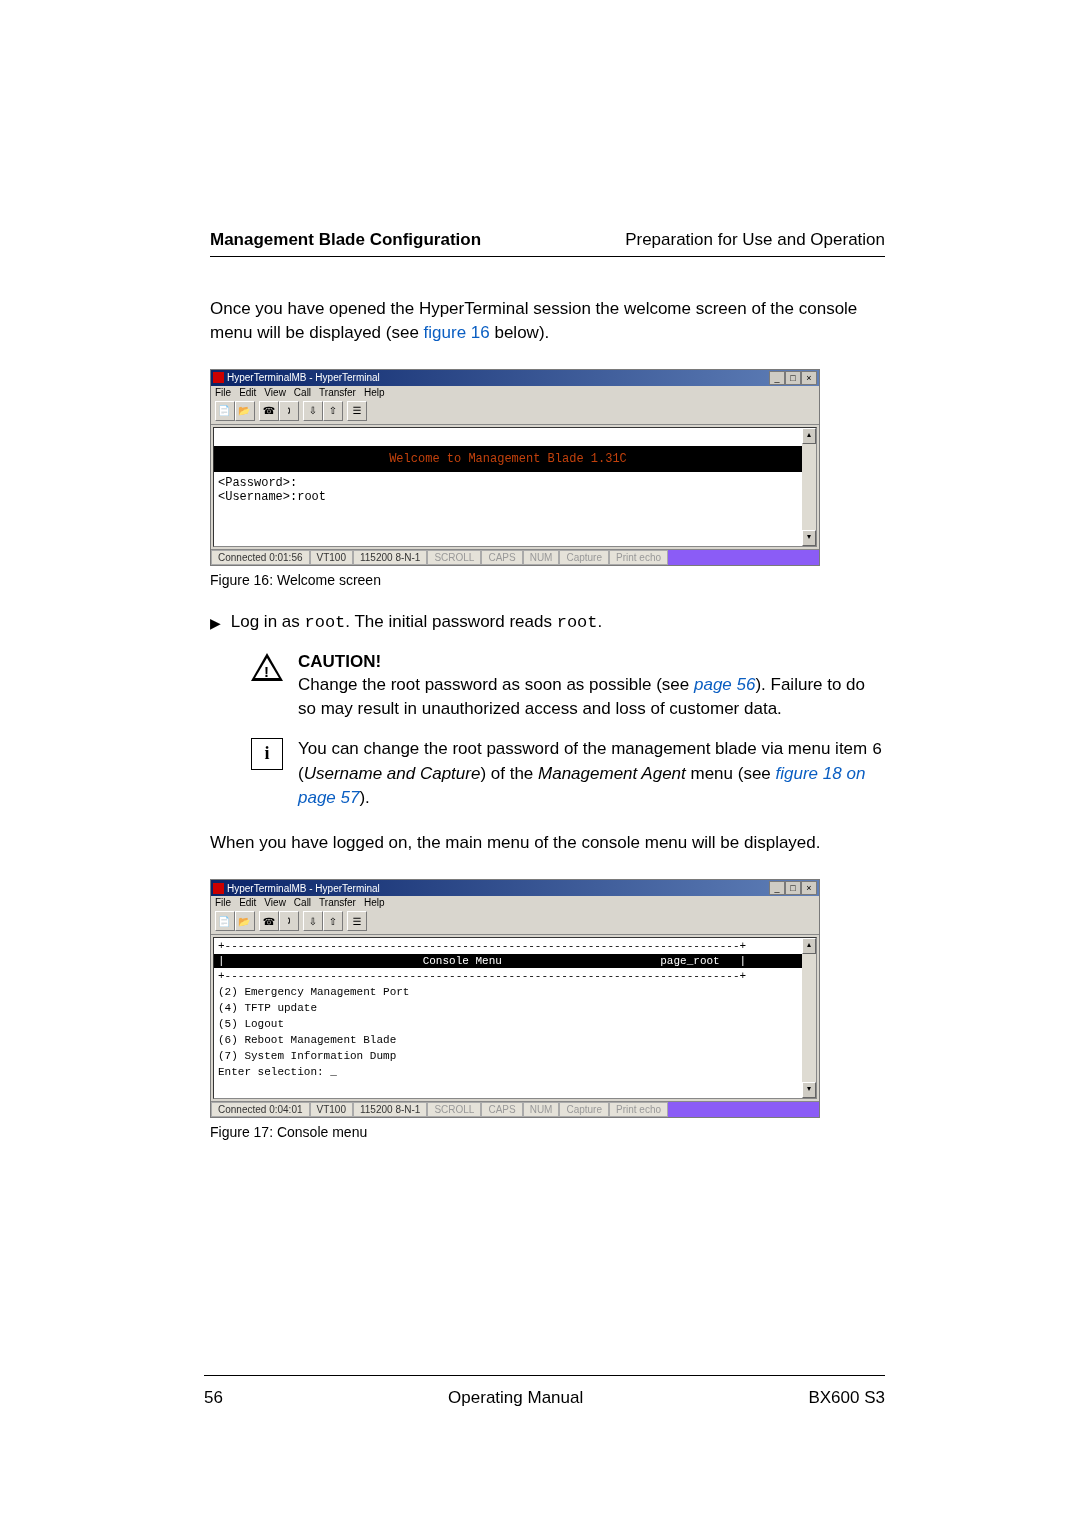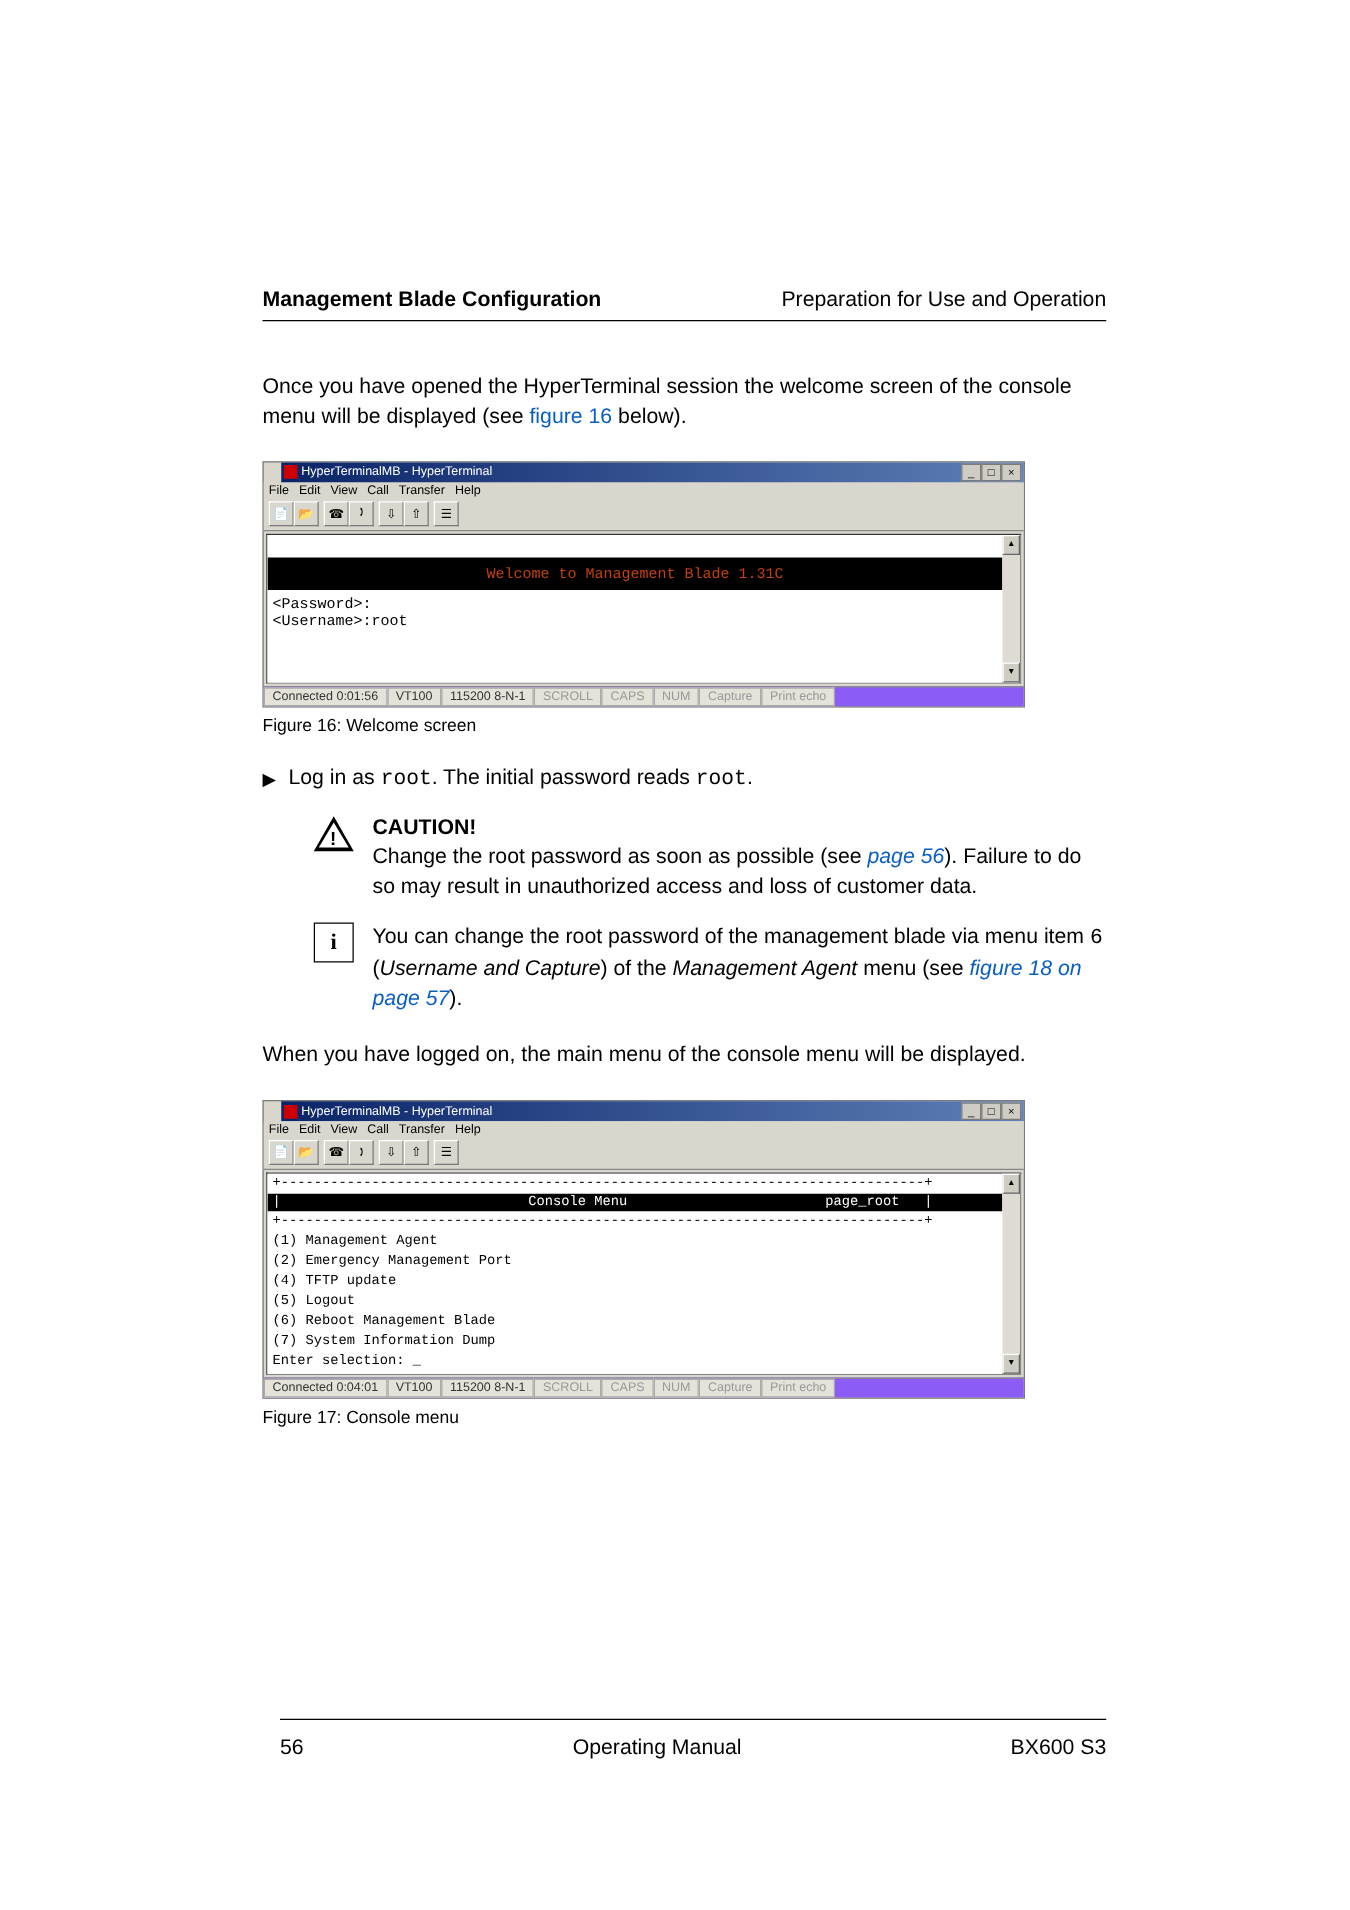--- a/index.html
+++ b/index.html
@@ -39,21 +39,20 @@
   }
   .titlebar {
     display: flex;
     align-items: center;
     background: linear-gradient(to right, #0a2468, #5f7fb8);
     color: #fff;
     height: 16px;
     padding: 0 2px;
     font-size: 10px;
     justify-content: space-between;
-    margin-left: 14px;
   }
   .titlebar .left { display:flex; align-items:center; gap:3px;}
   .titlebar .icon {
     width: 11px; height: 11px; background: #c00; display:inline-block;
   }
   .winbtns { display:flex; gap:0; }
   .winbtn {
     width: 14px; height: 12px; background:#cfccc4; border:1px solid #7a7a7a;
     display:inline-flex; align-items:center; justify-content:center;
     font-size:9px; color:#000;
@@ -200,21 +199,21 @@
     background:#000;color:#fff;
     font-family:"Courier New", monospace;
     font-size:11px;
     padding: 1px 4px;
     display:block;
     white-space:pre;
   }
   .footer {
     position:absolute;
     bottom: 120px;
-    left:224px; right:195px;
+    left:204px; right:195px;
     border-top:1.5px solid #000;
     padding-top:12px;
     display:flex;
     justify-content:space-between;
     font-size:17px;
   }
   .italic { font-style: italic; }
 </style>
 </head>
 <body>
@@ -346,21 +345,20 @@
       <span class="tbtn">⇩</span>
       <span class="tbtn">⇧</span>
       <span class="tsep"></span>
       <span class="tbtn">☰</span>
     </div>
     <div class="termarea">
       <div class="termcontent">
         <div class="consolebody">+------------------------------------------------------------------------------+</div>
         <div class="consolehead">|                              Console Menu                        page_root   |</div>
         <div class="consolebody">+------------------------------------------------------------------------------+</div>
-        <div class="consolebody">(1) Management Agent</div>
         <div class="consolebody">(2) Emergency Management Port</div>
         <div class="consolebody">(4) TFTP update</div>
         <div class="consolebody">(5) Logout</div>
         <div class="consolebody">(6) Reboot Management Blade</div>
         <div class="consolebody">(7) System Information Dump</div>
         <div class="consolebody">Enter selection: _</div>
       </div>
       <div class="scrollv">
         <div class="sbtn">▴</div>
         <div class="sbtn">▾</div>

